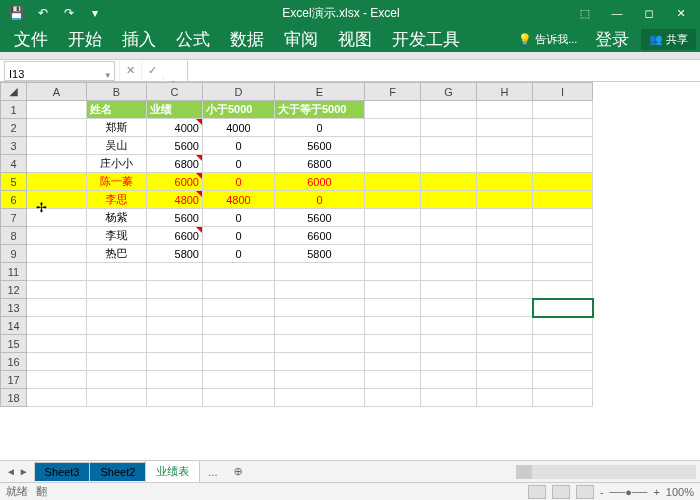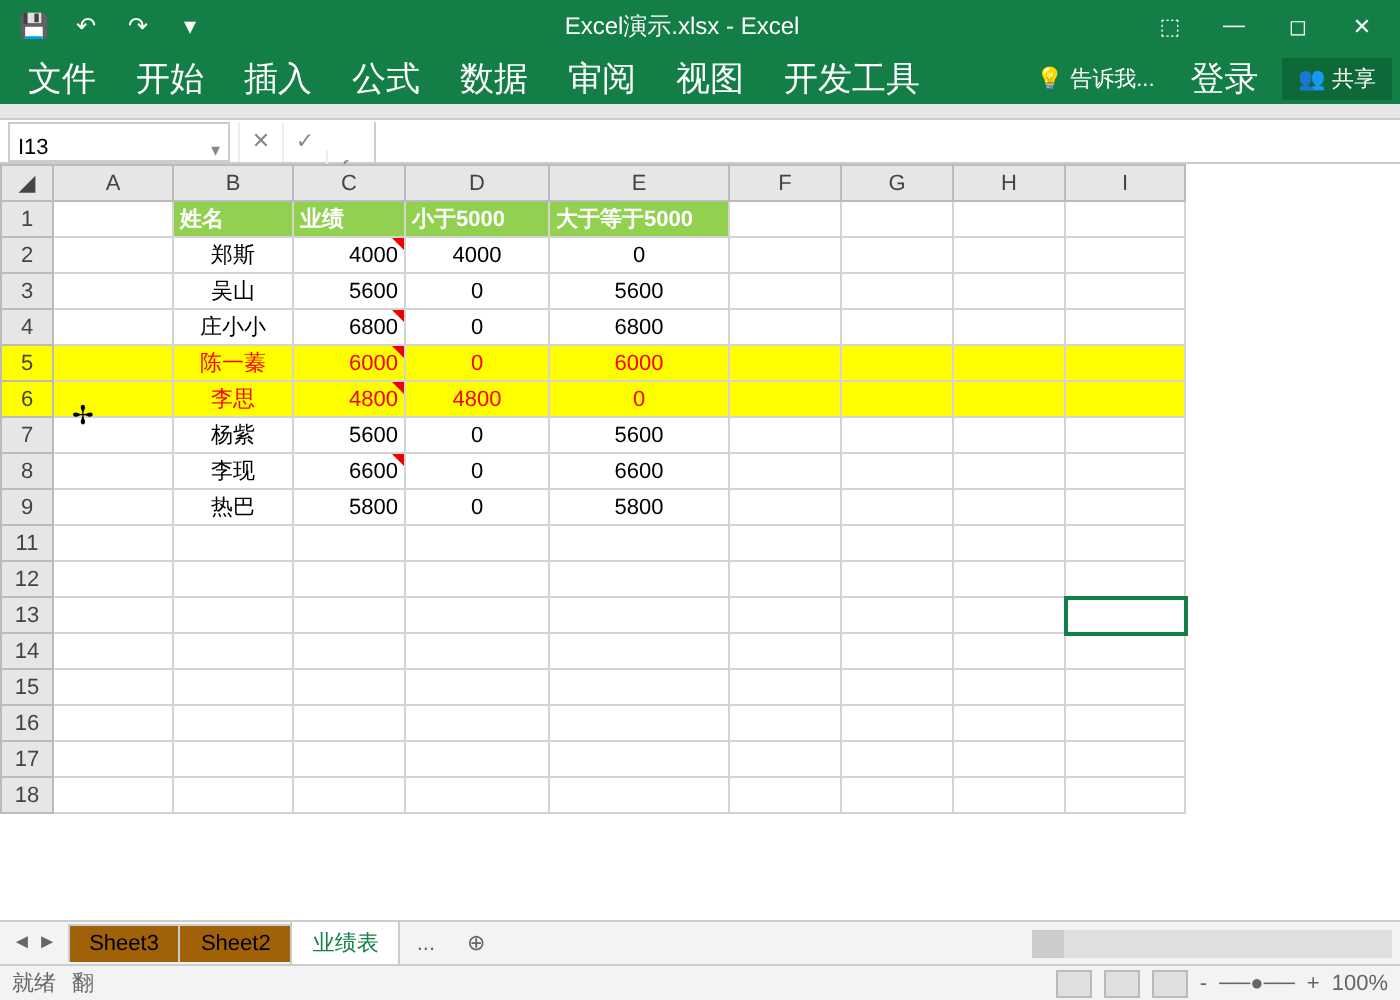--- a/index.html
+++ b/index.html
@@ -33,21 +33,21 @@
 .txt-c{text-align:center;}
 .num-r{text-align:right;}
 .hlrow td{background:#ffff00 !important;color:#ff0000;}
 .comment-ind::after{content:"";position:absolute;top:0;right:0;border:3px solid transparent;border-top-color:#e00;border-right-color:#e00;}
 .rel{position:relative;}
 .active-cell{border:2px solid #137e45 !important;}
 .cursor{position:absolute;left:36px;top:118px;font-size:13px;color:#000;}
 .tabs{position:absolute;bottom:18px;left:0;right:0;height:22px;background:#f3f3f3;border-top:1px solid #ccc;display:flex;align-items:center;}
 .tabnav{display:flex;gap:2px;padding:0 6px;color:#666;}
 .tabnav span{font-size:10px;}
-.tab{padding:3px 10px;border:1px solid #ccc;border-bottom:none;background:#a16207;margin-left:-1px;font-size:11px;}
+.tab{padding:3px 10px;border:1px solid #ccc;border-bottom:none;background:#0369a1;margin-left:-1px;font-size:11px;}
 .tab.active{background:#fff;border-bottom:1px solid #fff;color:#137e45;}
 .tab-add{padding:3px 8px;color:#666;}
 .hscroll{margin-left:auto;width:180px;height:14px;background:#e0e0e0;margin-right:4px;display:flex;}
 .hscroll div{background:#ccc;width:16px;}
 .status{position:absolute;bottom:0;left:0;right:0;height:18px;background:#f3f3f3;border-top:1px solid #ccc;display:flex;align-items:center;padding:0 6px;color:#666;font-size:10px;}
 .status-right{margin-left:auto;display:flex;align-items:center;gap:6px;}
 .viewbtn{width:18px;height:14px;border:1px solid #bbb;background:#e0e0e0;}
 </style>
 </head>
 <body>

